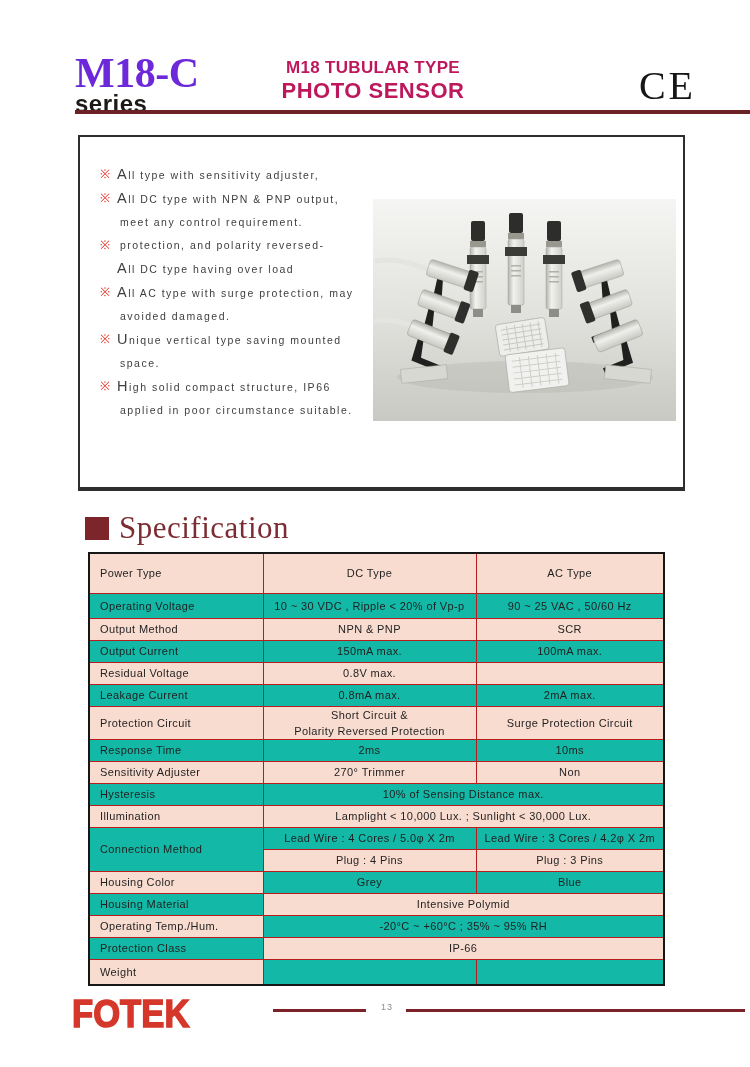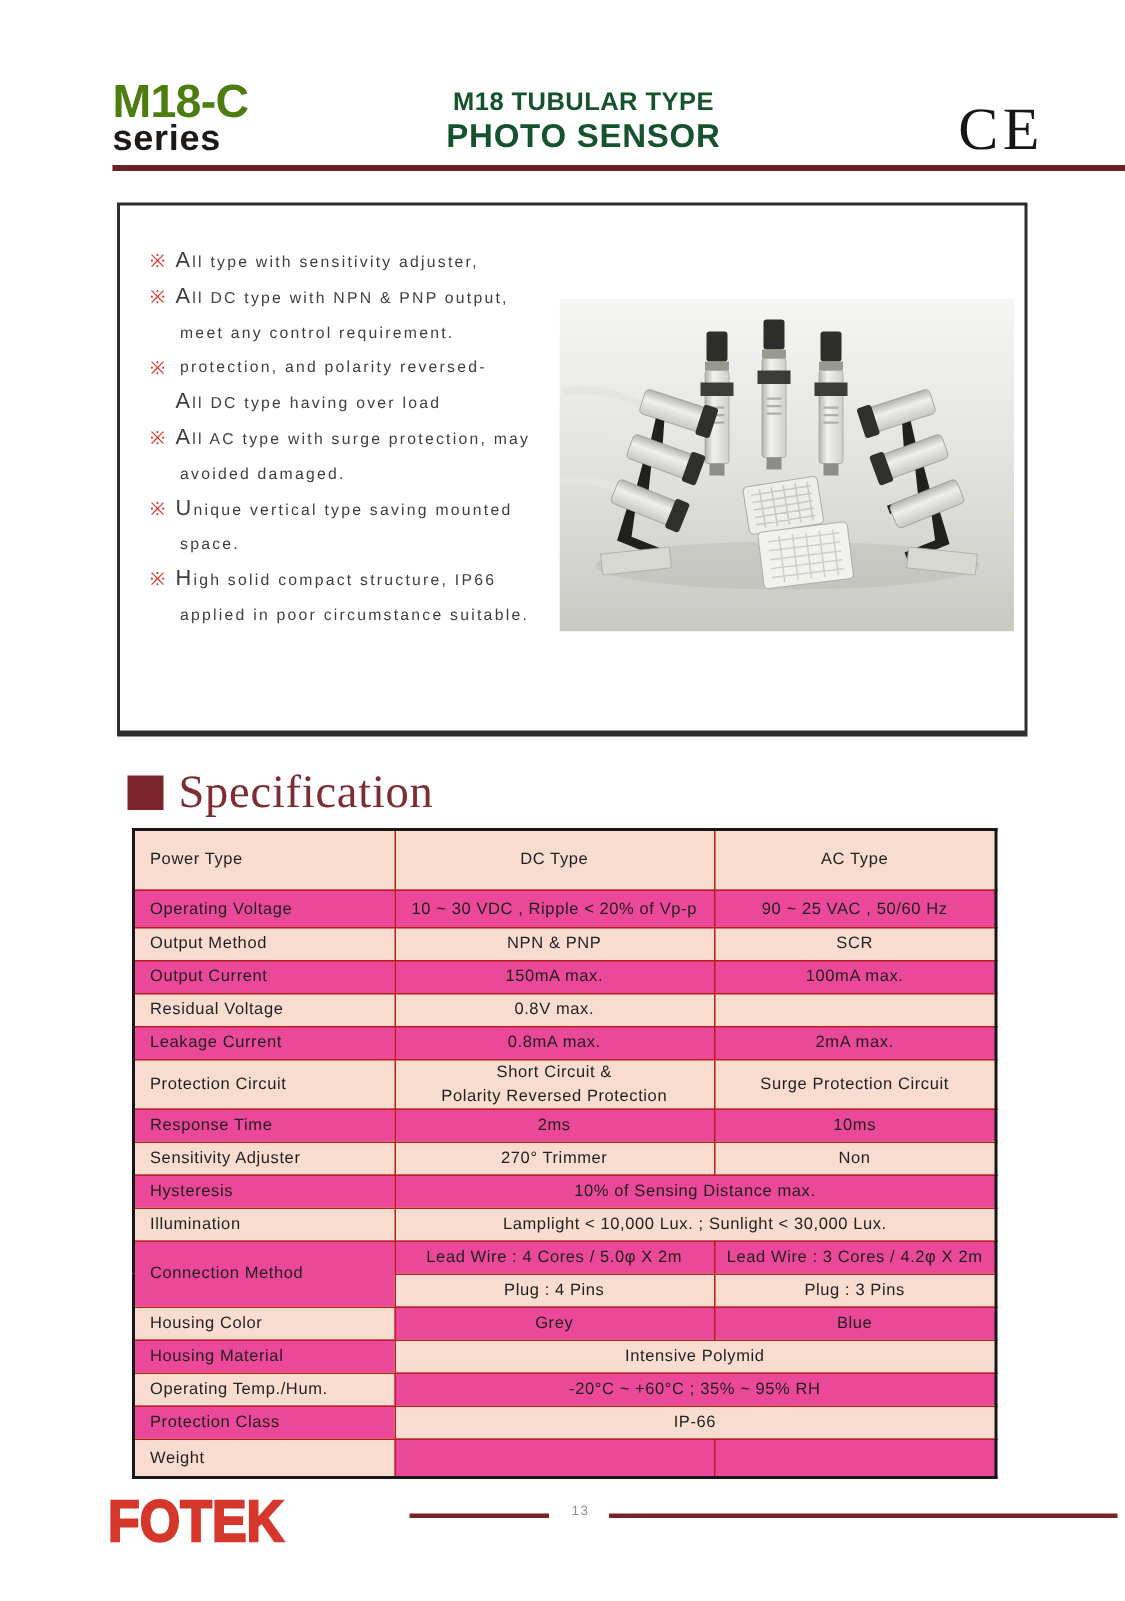--- a/index.html
+++ b/index.html
@@ -2,23 +2,23 @@
 <html><head>
 <meta charset="utf-8">
 <style>
   html,body{margin:0;padding:0;}
   body{
     width:750px;height:1067px;position:relative;background:#ffffff;
     font-family:"Liberation Sans",sans-serif;color:#1f1f1f;overflow:hidden;
   }
   
   .brand-block{position:absolute;left:75px;top:52px;line-height:1;}
-  .series-title{font-size:31px;font-weight:bold;color:#4d7c0f;letter-spacing:-0.5px;}
+  .series-title{font-size:42px;font-weight:bold;color:#6d28d9;letter-spacing:-0.5px;font-family:Liberation Serif, serif;}
   .series-sub{font-size:24px;font-weight:bold;color:#1d1916;margin-top:-2px;letter-spacing:0.5px;}
-  .product-title{position:absolute;left:154px;width:470px;top:58px;text-align:center;line-height:1.15;color:#14532d;}
+  .product-title{position:absolute;left:138px;width:470px;top:58px;text-align:center;line-height:1.15;color:#be185d;}
   .product-l1{font-size:17px;font-weight:bold;letter-spacing:0.3px;}
   .product-l2{font-size:22px;font-weight:bold;letter-spacing:0.5px;}
   .ce-mark{position:absolute;right:54px;top:62px;font-family:"Liberation Serif",serif;font-size:40px;color:#161616;letter-spacing:3px;font-weight:400;}
   .top-rule{position:absolute;left:75px;right:0;top:110px;height:4px;background:#6b2125;}
   
   .feature-box{position:absolute;left:78px;top:135px;width:603px;height:350px;border:2px solid #2e2e2e;border-bottom-width:4px;background:#fff;}
   .bullets{position:absolute;left:20px;top:26px;width:300px;}
   .f-item{display:flex;align-items:flex-start;}
   .f-marker{color:#dd3227;font-size:12px;width:17px;flex:0 0 17px;line-height:23px;}
   .f-lines{flex:1;}
@@ -33,21 +33,21 @@
   
   .spec-table{position:absolute;left:88px;top:552px;border-collapse:collapse;table-layout:fixed;
     border:2px solid #161616;font-size:11px;letter-spacing:0.4px;color:#1f1f1f;}
   .spec-table td{border:1px solid #b91c1c;padding:0 4px;vertical-align:middle;}
   .col-label{width:174px;}
   .col-dc{width:213px;}
   .col-ac{width:188px;}
   td.lbl{text-align:left;padding-left:10px;}
   td.val{text-align:center;}
   .pink{background:#f9dcd0;}
-  .gray{background:#ec4899;}
+  .gray{background:#14b8a6;}
   tr.h-hdr{height:40px;}
   tr.h-v{height:25px;}
   tr.h-n{height:22px;}
   tr.h-tall{height:26px;}
   tr.h-last{height:26px;}
   .two-line div{line-height:16px;}
   
   .logo{position:absolute;left:72px;top:992px;font-size:33px;font-weight:bold;color:#d5372b;
     letter-spacing:0px;transform:scaleY(1.18) scaleX(1.05);transform-origin:left top;
     -webkit-text-stroke:1.3px #d5372b;font-family:"Liberation Sans",sans-serif;}

